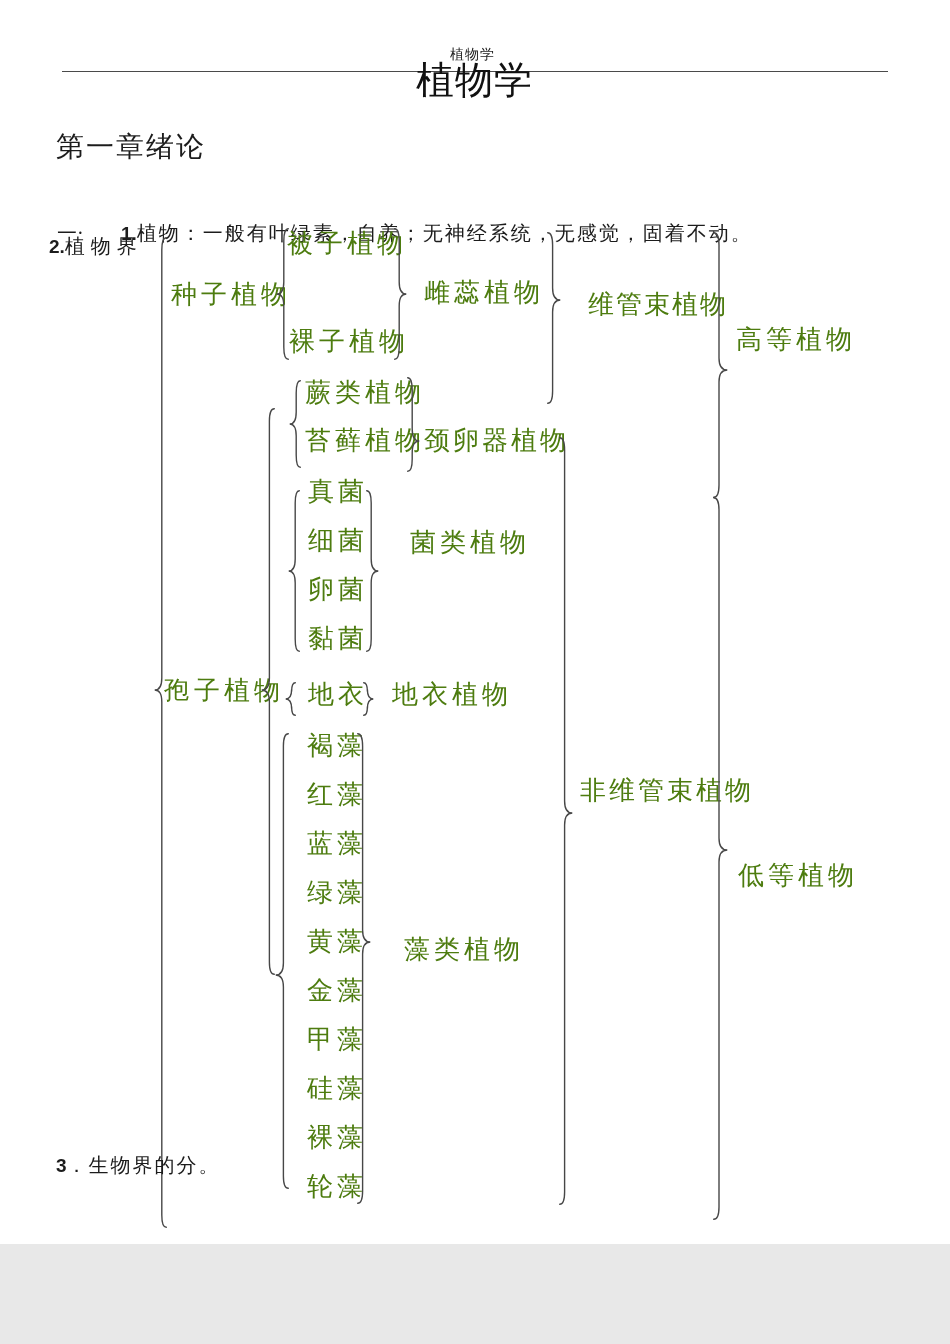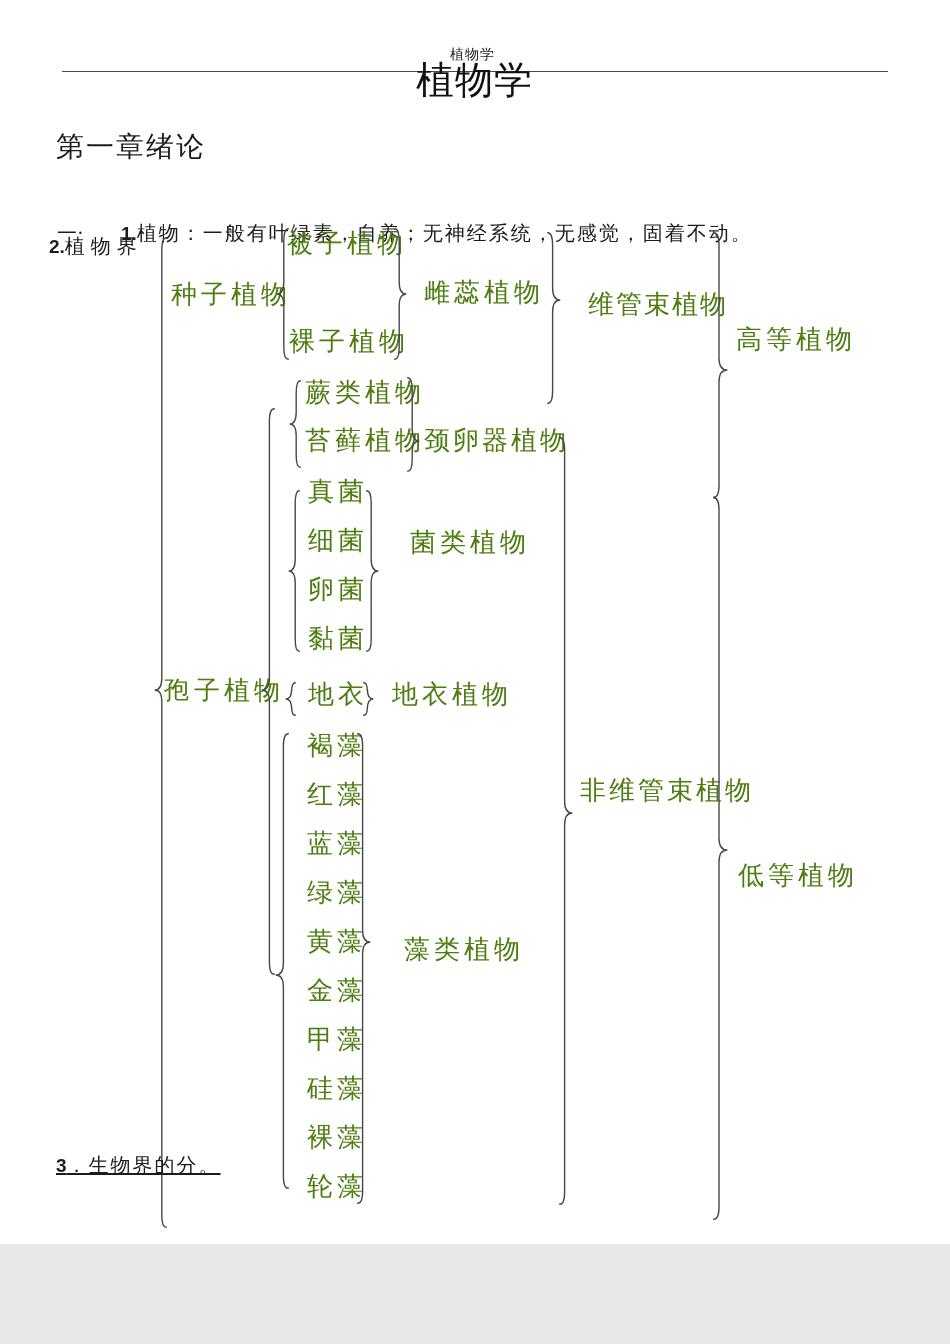--- a/index.html
+++ b/index.html
@@ -156,17 +156,17 @@
       <svg width="14" height="768" viewBox="0 0 14 768">
         <path d="M 0.7 0.7 Q 5.6000000000000005 0.7 5.6000000000000005 13 L 5.6000000000000005 364 Q 5.6000000000000005 376 13.3 376 Q 5.6000000000000005 376 5.6000000000000005 388 L 5.6000000000000005 755 Q 5.6000000000000005 767.3 0.7 767.3" fill="none" stroke="#474747" stroke-width="1.4" stroke-linecap="round"></path>
       </svg>
     </div>
   <div class="brace" style="left:713px;top:497px;width:15px;height:723px;">
       <svg width="15" height="723" viewBox="0 0 15 723">
         <path d="M 0.7 0.7 Q 6 0.7 6 13 L 6 341 Q 6 353 14.3 353 Q 6 353 6 365 L 6 710 Q 6 722.3 0.7 722.3" fill="none" stroke="#474747" stroke-width="1.4" stroke-linecap="round"></path>
       </svg>
     </div>
 
-  <div class="abs para" style="left:56px;top:1152px;text-decoration:underline;">
+  <div class="abs para" style="left:56px;top:1152px;">
     <b>3</b><span class="ls2">．生物界的分。</span>
   </div>
 
 </div>
 
 </body></html>

